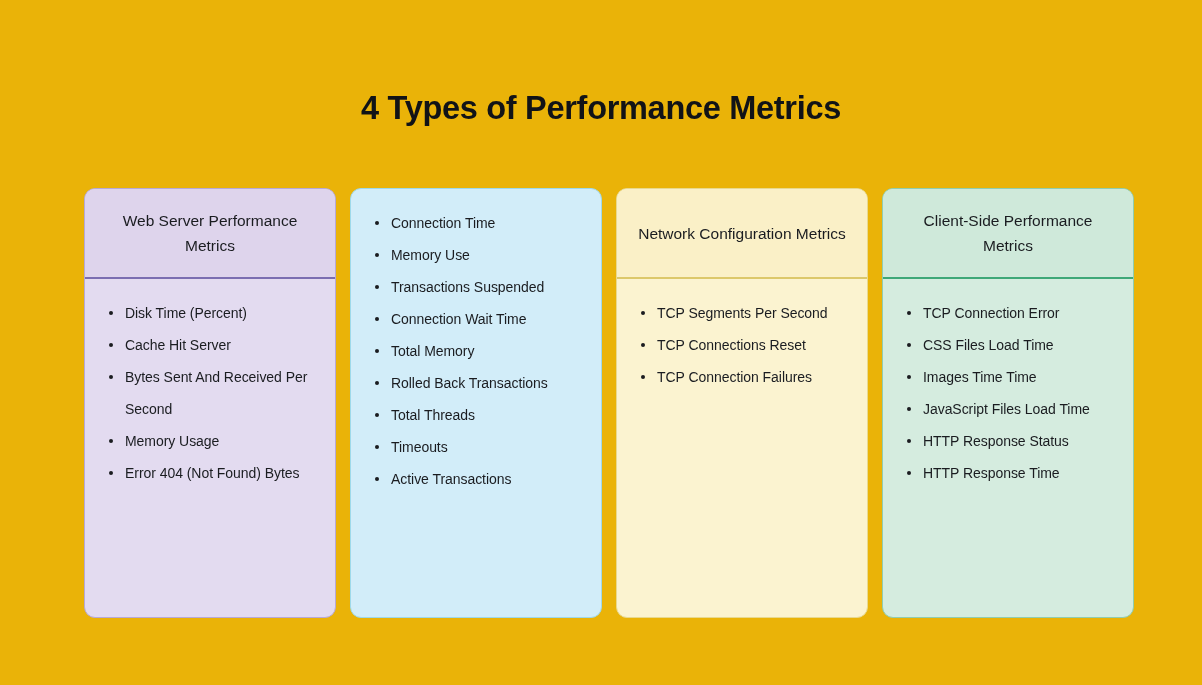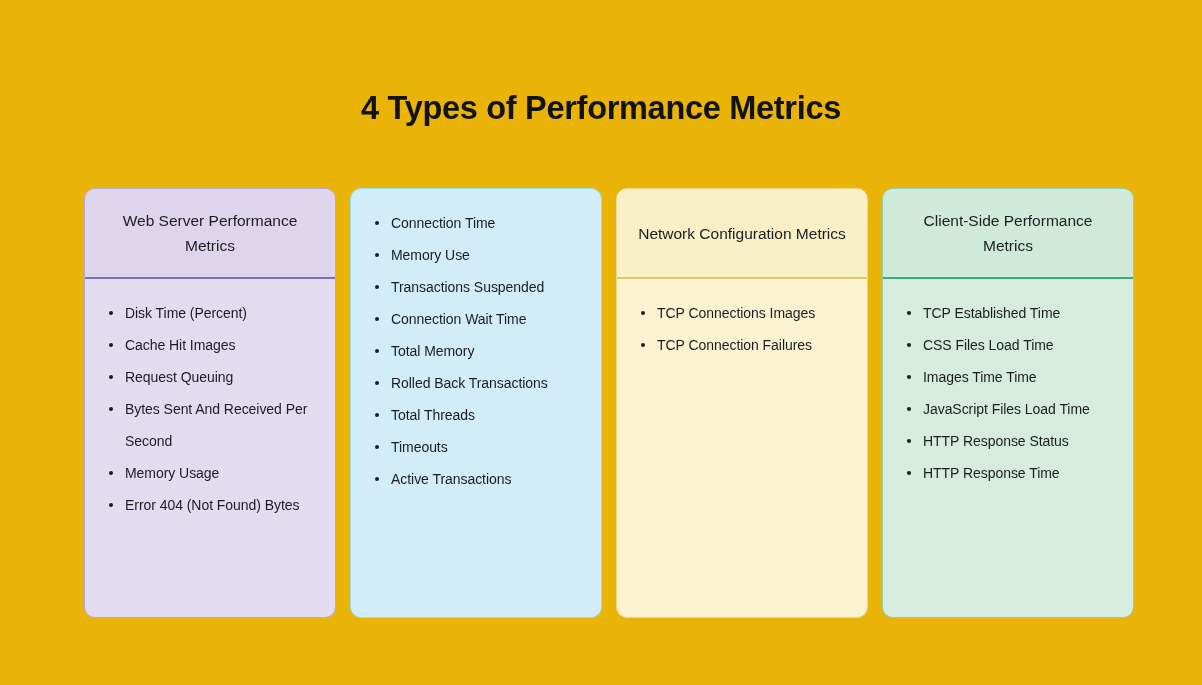--- a/index.html
+++ b/index.html
@@ -131,22 +131,21 @@
 
   <div class="cards">
 
     <div class="card c1">
       <div class="card-header">
         <span>Web Server Performance Metrics</span>
       </div>
       <div class="card-body">
         <ul class="metric-list">
           <li>Disk Time (Percent)</li>
-          <li>Cache Hit Images</li>
-          <li>Request Queuing</li>
+          <li>Cache Hit Server</li>
           <li>Bytes Sent And Received Per Second</li>
           <li>Memory Usage</li>
           <li>Error 404 (Not Found) Bytes</li>
         </ul>
       </div>
     </div>
 
     <div class="card c2">
       <div class="card-body">
         <ul class="metric-list">
@@ -162,33 +161,34 @@
         </ul>
       </div>
     </div>
 
     <div class="card c3">
       <div class="card-header">
         <span>Network Configuration Metrics</span>
       </div>
       <div class="card-body">
         <ul class="metric-list">
-          <li>TCP Connections Images</li>
+          <li>TCP Segments Per Second</li>
+          <li>TCP Connections Reset</li>
           <li>TCP Connection Failures</li>
         </ul>
       </div>
     </div>
 
     <div class="card c4">
       <div class="card-header">
         <span>Client-Side Performance Metrics</span>
       </div>
       <div class="card-body">
         <ul class="metric-list">
-          <li>TCP Established Time</li>
+          <li>TCP Connection Error</li>
           <li>CSS Files Load Time</li>
           <li>Images Time Time</li>
           <li>JavaScript Files Load Time</li>
           <li>HTTP Response Status</li>
           <li>HTTP Response Time</li>
         </ul>
       </div>
     </div>
 
   </div>

